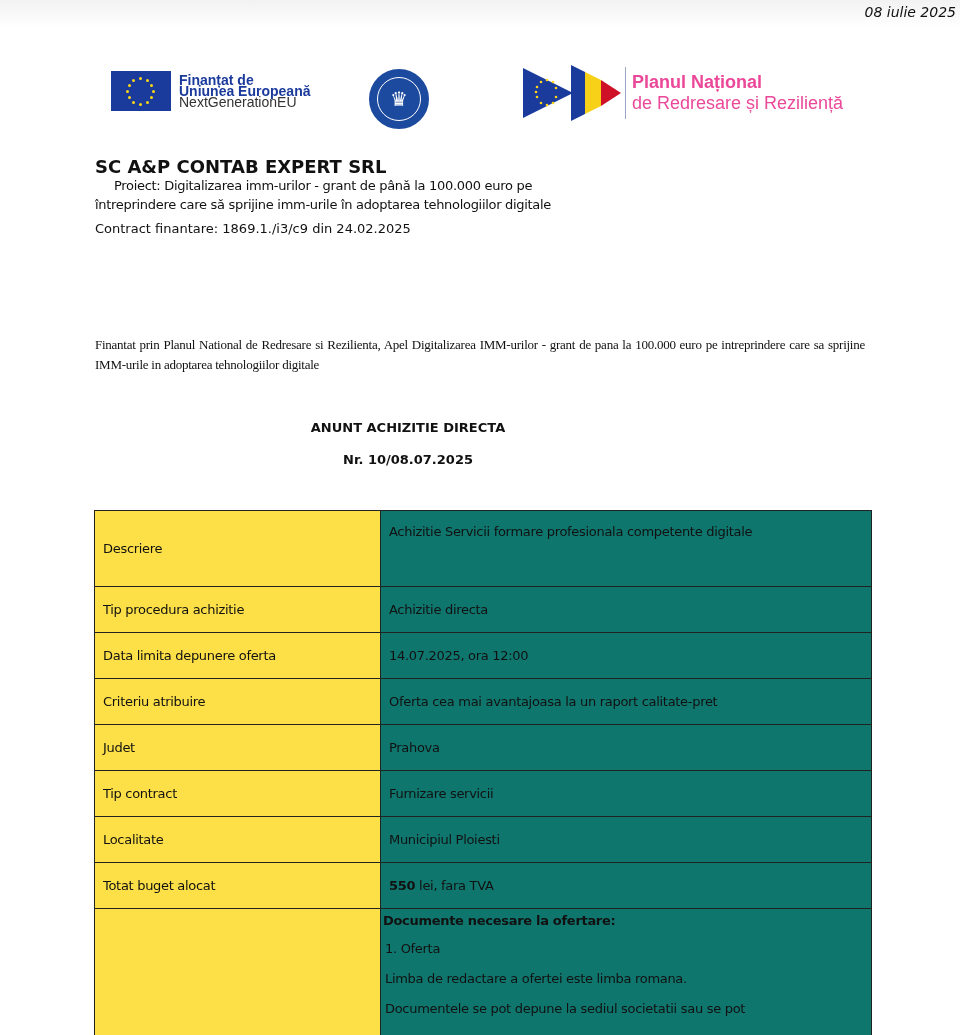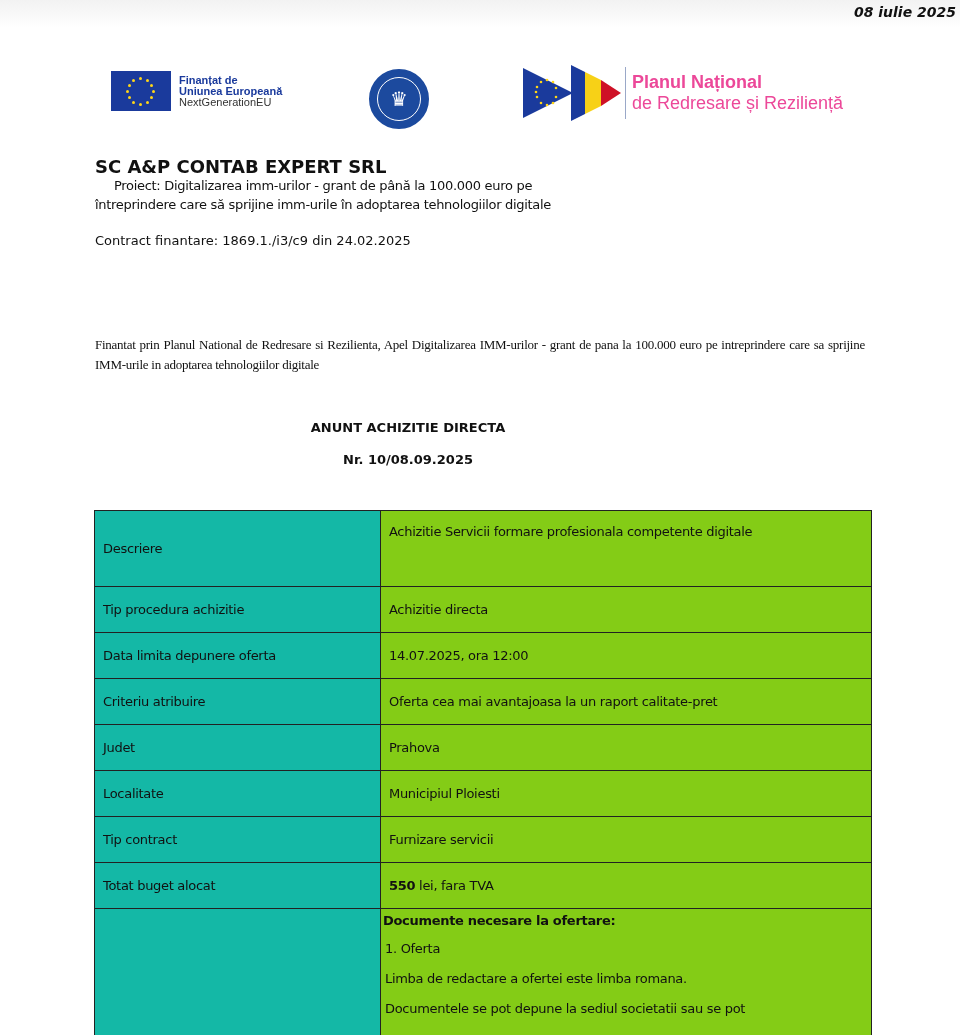--- a/index.html
+++ b/index.html
@@ -8,66 +8,66 @@
     background: #ffffff;
     font-family: "Liberation Sans", sans-serif;
     color: #111;
   }
   .topbar {
     position: absolute; left: 0; top: 0; width: 960px; height: 28px;
     background: linear-gradient(#f2f2f2, #ffffff);
   }
   .date-header {
     position: absolute; right: 4px; top: 4px;
-    font-family: "DejaVu Sans", sans-serif; font-style: italic; font-weight: bold;
+    font-family: "DejaVu Sans", sans-serif; font-style: italic; font-weight: normal;
     font-size: 14px; color: #111;
   }
   
   .logo-eu { position: absolute; left: 111px; top: 71px; display: flex; align-items: center; }
   .eu-flag { width: 60px; height: 40px; background: #1a3a9c; position: relative; }
   .eu-flag span { position: absolute; width: 3px; height: 3px; background: #ffd617; border-radius: 50%; }
-  .eu-text { margin-left: 8px; font-size: 11px; line-height: 11px; }
+  .eu-text { margin-left: 8px; font-size: 14px; line-height: 11px; }
   .eu-text .b { color: #1a3a9c; font-weight: bold; }
   .eu-text .n { color: #333; }
   .logo-gov {
     position: absolute; left: 369px; top: 69px; width: 60px; height: 60px; border-radius: 50%;
     background: #1c4a9e; border: 2px solid #1c4a9e; box-sizing: border-box;
   }
   .logo-gov .inner {
     position: absolute; left: 6px; top: 6px; width: 44px; height: 44px; border-radius: 50%;
     border: 1.5px solid #fff; box-sizing: border-box;
     display: flex; align-items: center; justify-content: center; color: #fff; font-size: 20px;
   }
   .logo-pnrr { position: absolute; left: 523px; top: 65px; display: flex; align-items: center; }
   .pnrr-arrows { width: 100px; height: 56px; position: relative; }
   .pnrr-divider { width: 1px; height: 52px; background: #9aa8c8; margin: 0 6px 0 2px; }
   .pnrr-text { color: #ec4899; font-size: 18px; line-height: 21px; font-weight: bold; }
   .pnrr-text .l2 { font-weight: normal; }
 
   .company { position: absolute; left: 95px; top: 158px; font-family: "DejaVu Sans", sans-serif; font-size: 12.5px; }
   .company .name { font-weight: bold; font-size: 18px; line-height: 18px; }
   .company .proj { font-size: 13px; line-height: 19px; letter-spacing: -0.3px; text-align: center; }
-  .company .line { font-size: 13px; line-height: 18px; margin-top: 18px; }
+  .company .line { font-size: 13px; line-height: 18px; margin-top: 6px; }
 
   .funding {
     position: absolute; left: 95px; top: 335px; width: 770px;
     font-family: Liberation Serif, serif; font-size: 13px; line-height: 20px;
     text-align: justify; letter-spacing: -0.25px;
   }
   .title { position: absolute; left: 0; width: 816px; text-align: center; font-family: "DejaVu Sans", sans-serif; font-weight: bold; font-size: 13px; }
   .title.t1 { top: 420px; }
   .title.t2 { top: 452px; }
 
   table.info {
     position: absolute; left: 94px; top: 510px; width: 778px;
     border-collapse: collapse; font-family: "DejaVu Sans", sans-serif; font-size: 13px;
   }
   table.info td { border: 1px solid #222; padding: 0 8px; vertical-align: middle; letter-spacing: -0.3px; }
-  table.info td.k { width: 269px; background: #14b8a6; }
-  table.info td.v { background: #84cc16; }
+  table.info td.k { width: 269px; background: #fde047; }
+  table.info td.v { background: #0f766e; }
   tr.r-desc td { height: 62px; }
   tr.r-desc td.v { vertical-align: top; padding-top: 13px; }
   tr.r-std td { height: 45px; }
   tr.r-last td { height: 130px; vertical-align: top; }
   table.info td.v .strong { font-weight: bold; }
   .docs-title { font-weight: bold; margin-top: 2px; line-height: 20px; }
   .docs-line { line-height: 20px; margin-top: 10px; padding-left: 2px; }
 </style>
 </head>
 <body>
@@ -131,21 +131,21 @@
 <div class="company">
   <div class="name">SC A&amp;P CONTAB EXPERT SRL</div>
   <div class="proj">Proiect: Digitalizarea imm-urilor - grant de până la 100.000 euro pe</div>
   <div class="proj">întreprindere care să sprijine imm-urile în adoptarea tehnologiilor digitale</div>
   <div class="line">Contract finantare: 1869.1./i3/c9 din 24.02.2025</div>
 </div>
 
 <div class="funding">Finantat prin Planul National de Redresare si Rezilienta, Apel Digitalizarea IMM-urilor - grant de pana la 100.000 euro pe intreprindere care sa sprijine IMM-urile in adoptarea tehnologiilor digitale</div>
 
 <div class="title t1">ANUNT ACHIZITIE DIRECTA</div>
-<div class="title t2">Nr. 10/08.09.2025</div>
+<div class="title t2">Nr. 10/08.07.2025</div>
 
 <table class="info">
   <tbody>
       <tr class="r-desc">
     <td class="k">Descriere</td>
     <td class="v">Achizitie  Servicii formare profesionala competente digitale</td>
   </tr>
   <tr class="r-std">
     <td class="k">Tip procedura achizitie</td>
     <td class="v">Achizitie directa</td>
@@ -156,26 +156,26 @@
   </tr>
   <tr class="r-std">
     <td class="k">Criteriu atribuire</td>
     <td class="v">Oferta cea mai avantajoasa la un raport calitate-pret</td>
   </tr>
   <tr class="r-std">
     <td class="k">Judet</td>
     <td class="v">Prahova</td>
   </tr>
   <tr class="r-std">
+    <td class="k">Tip contract</td>
+    <td class="v">Furnizare servicii</td>
+  </tr>
+  <tr class="r-std">
     <td class="k">Localitate</td>
     <td class="v">Municipiul Ploiesti</td>
-  </tr>
-  <tr class="r-std">
-    <td class="k">Tip contract</td>
-    <td class="v">Furnizare servicii</td>
   </tr>
   <tr class="r-std">
     <td class="k">Totat buget alocat</td>
     <td class="v"><span class="strong">550</span><span> lei, fara TVA</span></td>
   </tr>
   <tr class="r-last">
     <td class="k"></td>
     <td class="v" style="padding-left:2px;">
       <div class="docs-title">Documente necesare la ofertare:</div>
       <div class="docs-line" style="margin-top:8px;">1. Oferta</div>

